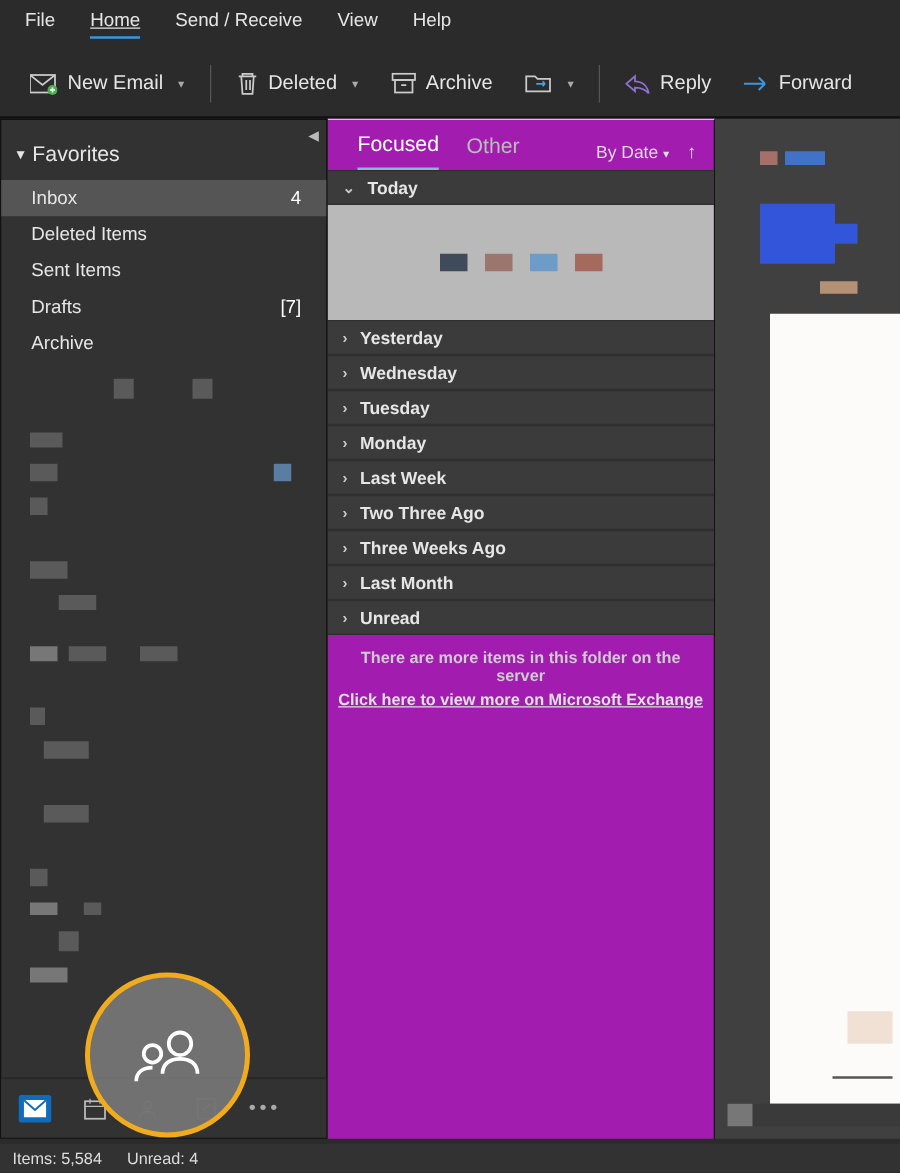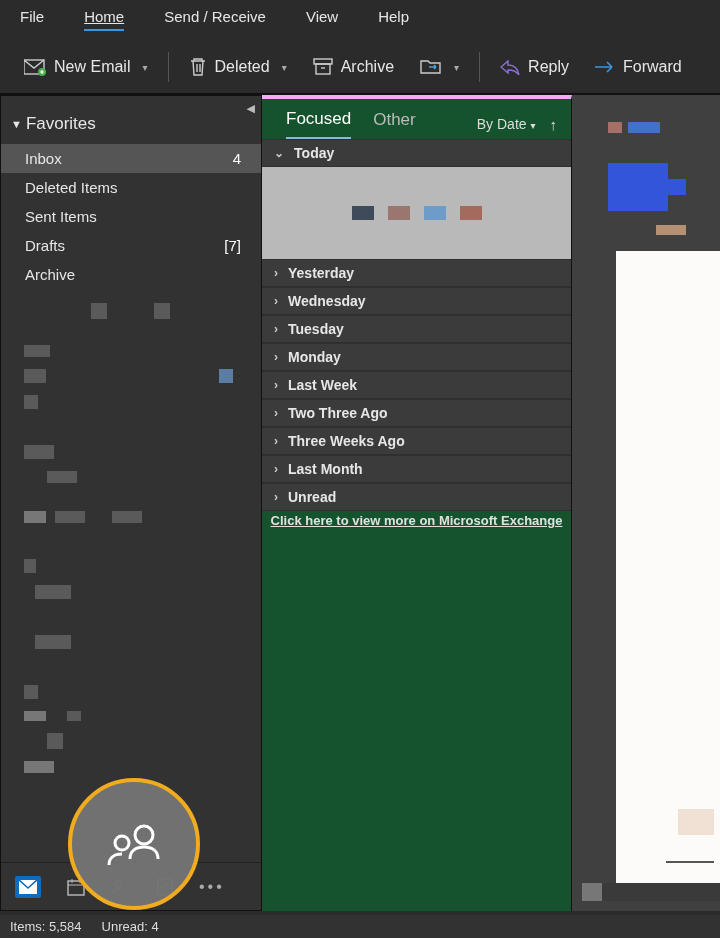--- a/index.html
+++ b/index.html
@@ -1,19 +1,19 @@
 <!DOCTYPE html>
 <html><head>
 <meta charset="utf-8">
 <style>
   * { box-sizing: border-box; margin: 0; padding: 0; font-family: "Segoe UI", Arial, sans-serif; }
   body { background: #2b2b2b; color: #e6e6e6; width: 720px; height: 938px; overflow: hidden; position: relative; }
 
   
-  .menubar { display: flex; gap: 40px; padding: 8px 20px 10px 20px; font-size: 15px; }
+  .menubar { display: flex; gap: 28px; padding: 8px 20px 10px 20px; font-size: 15px; }
   .menubar span { cursor: default; }
   .menubar .active { border-bottom: 2px solid #3a96dd; padding-bottom: 4px; text-decoration: underline; }
 
   
   .toolbar { display: flex; align-items: center; padding: 10px 14px; gap: 6px; border-bottom: 2px solid #111; }
   .tb-btn { display: flex; align-items: center; gap: 8px; padding: 6px 10px; font-size: 16px; }
   .tb-sep { width: 1px; height: 30px; background: #555; margin: 0 4px; }
   .chev-down { font-size: 10px; margin-left: 4px; color: #aaa; }
   svg { display: block; }
 
@@ -34,21 +34,21 @@
   .red.light { background: #777; }
   .red.blue { background: #5a7da3; }
 
   .navicons { display: flex; align-items: center; gap: 26px; padding: 8px 14px; border-top: 1px solid #222; background: #323232; position: relative; height: 48px;}
   .navicons .mailicon { background: #0f6cbd; padding: 4px; border-radius: 2px; }
   .dots { letter-spacing: 3px; color: #aaa; font-size: 16px; }
 
   .statusbar { position: absolute; bottom: 0; left: 0; right: 0; padding: 4px 10px; font-size: 13px; color: #ddd; background: #323232; display: flex; gap: 20px; }
 
   
-  .msglist { width: 310px; background: #14532d; border-top:4px solid #f0abfc; border-right:1px solid #111; display: flex; flex-direction: column; }
+  .msglist { width: 310px; background: #a21caf; border-top:1px solid #f0abfc; border-right:1px solid #111; display: flex; flex-direction: column; }
   .msg-top { display: flex; align-items: center; padding: 10px 14px 0 24px; gap: 22px; font-size: 17px; }
   .msg-top .tab { color: #bbb; padding-bottom: 8px; }
   .msg-top .tab.active { color: #fff; border-bottom: 2px solid #84b9e4; }
   .sort-ctrl { margin-left: auto; display: flex; align-items: center; gap: 14px; font-size: 14px; color: #ddd; }
   .sort-ctrl .arrow-up { font-size: 15px; }
   .group-row { display: flex; align-items: center; gap: 10px; padding: 5px 12px; border-bottom: 1px solid #2f2f2f; border-top: 1px solid #2f2f2f; background: #3b3b3b; font-size: 14px; font-weight: 600; }
   .group-row:first-of-type { border-top: none; }
   .group-row.expanded { background: #3b3b3b; }
   .expanded-body { height: 92px; background: #b9b9b9; display: flex; align-items: center; justify-content: center; gap: 14px;}
   .swatch { width: 22px; height: 14px; }
@@ -271,20 +271,21 @@
       </div>
     <div class="group-row">
         <span class="expander">›</span>
         <span>Last Month</span>
       </div>
     <div class="group-row">
         <span class="expander">›</span>
         <span>Unread</span>
       </div>
 
+    <div class="more-text">There are more items in this folder on the server</div>
     <div class="more-link">Click here to view more on Microsoft Exchange</div>
   </div>
 
   <div class="reading">
     <div class="hdrblock">
       <div><span class="r1"></span><span class="r2"></span></div>
       <div style="margin-top:26px" class="bigblue"></div>
       <div style="margin-top:14px;margin-left:48px" class="lbl"></div>
     </div>
     <div class="paper">

